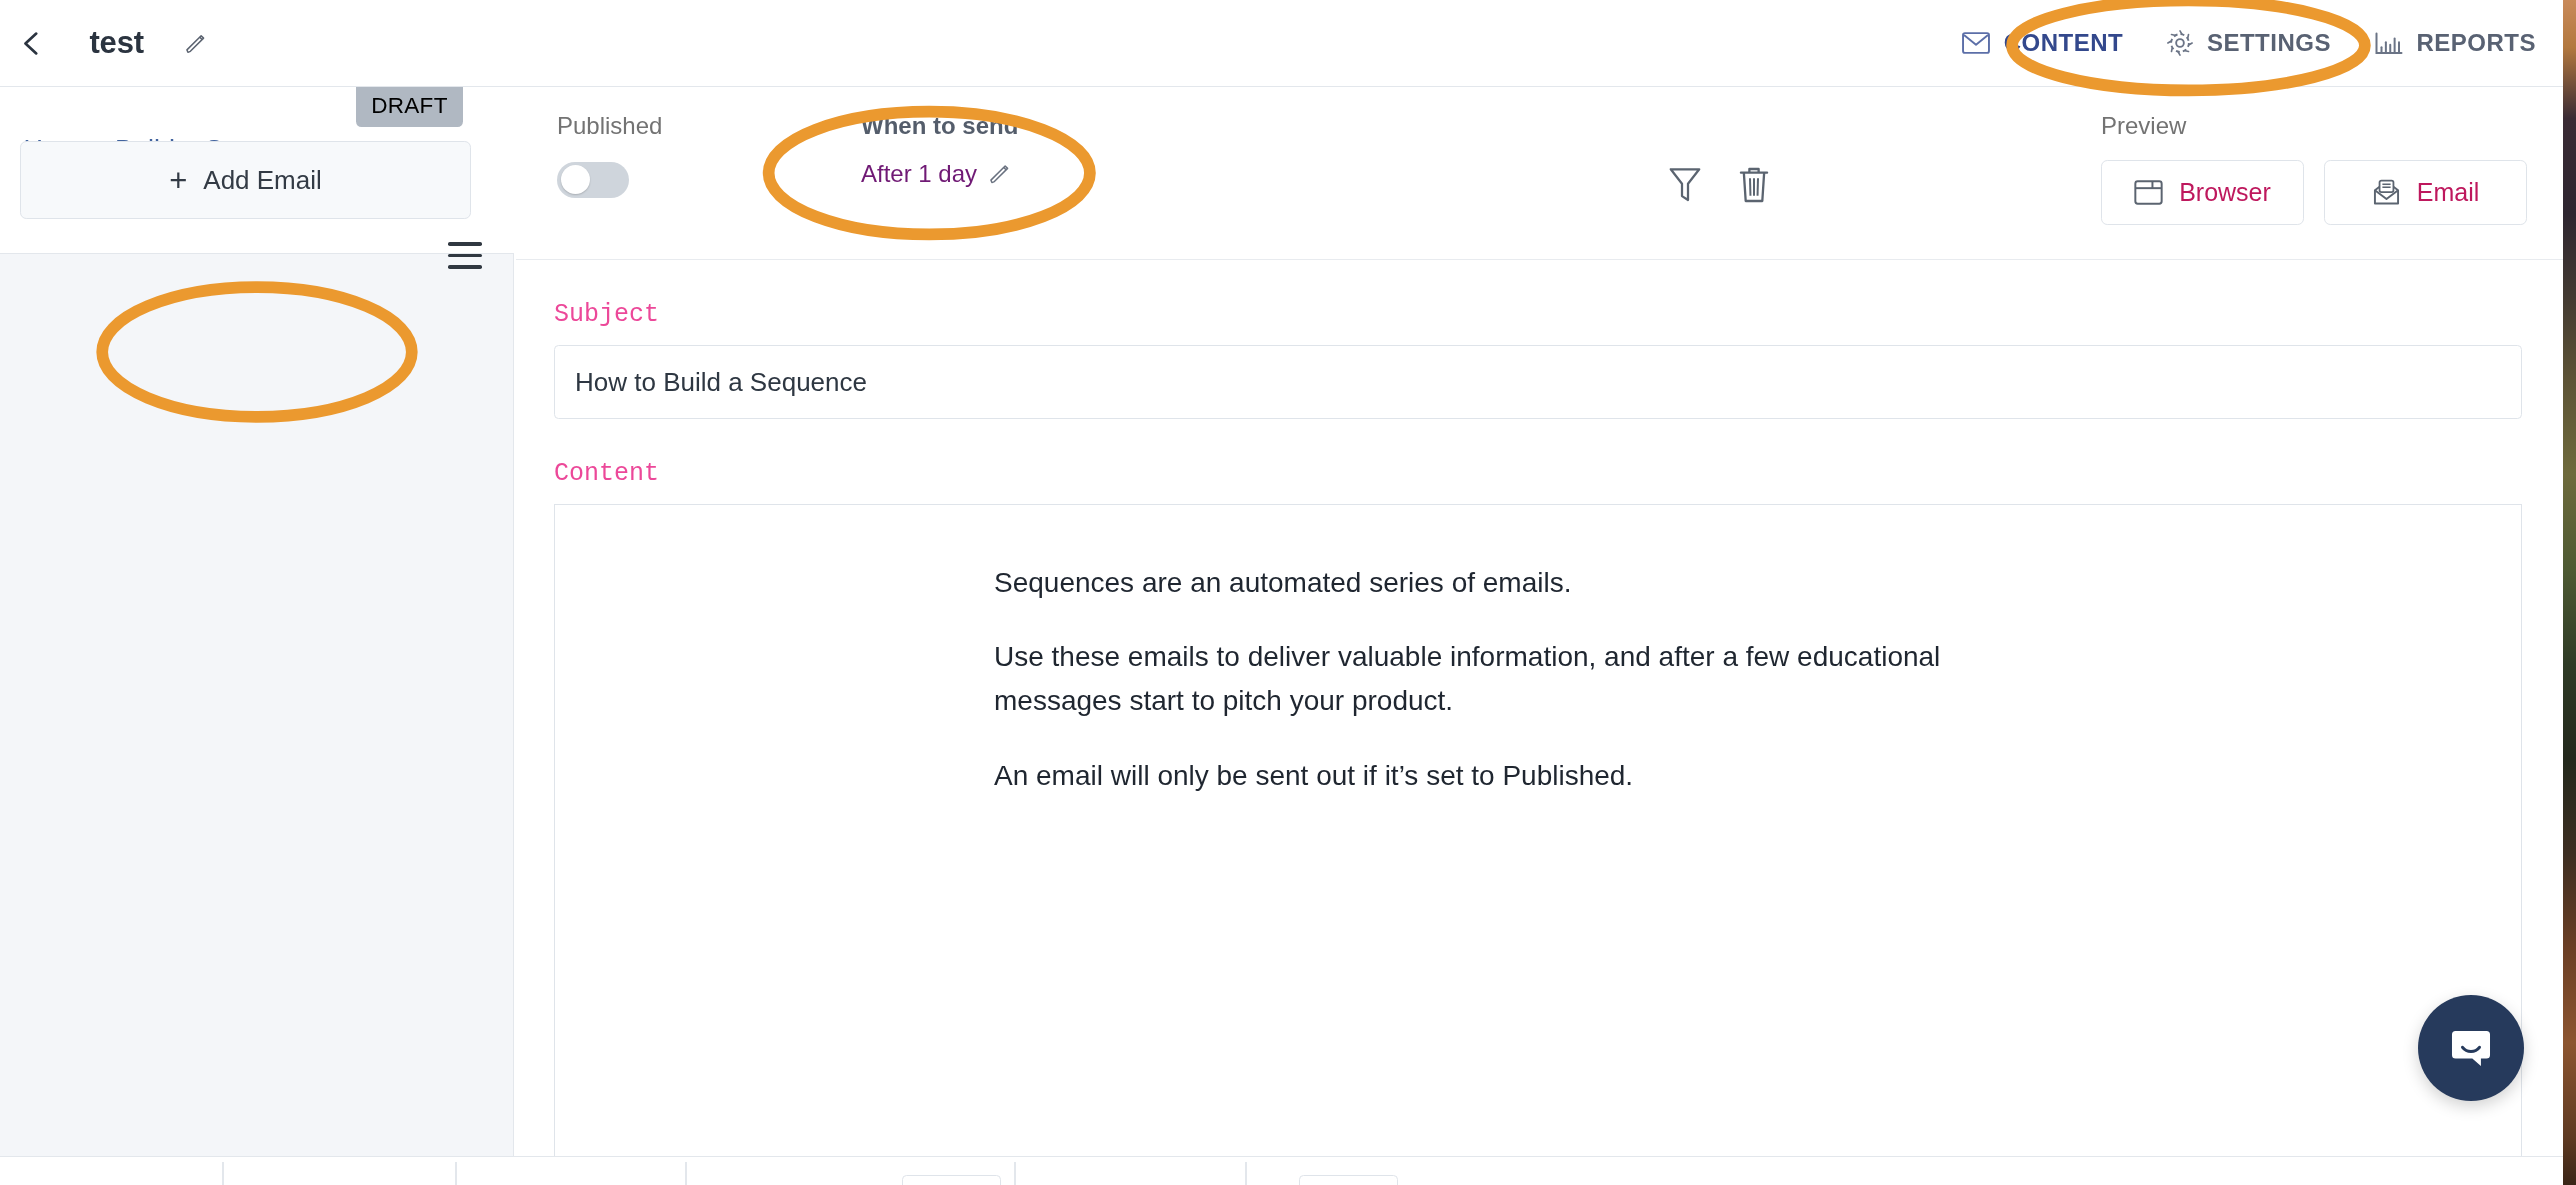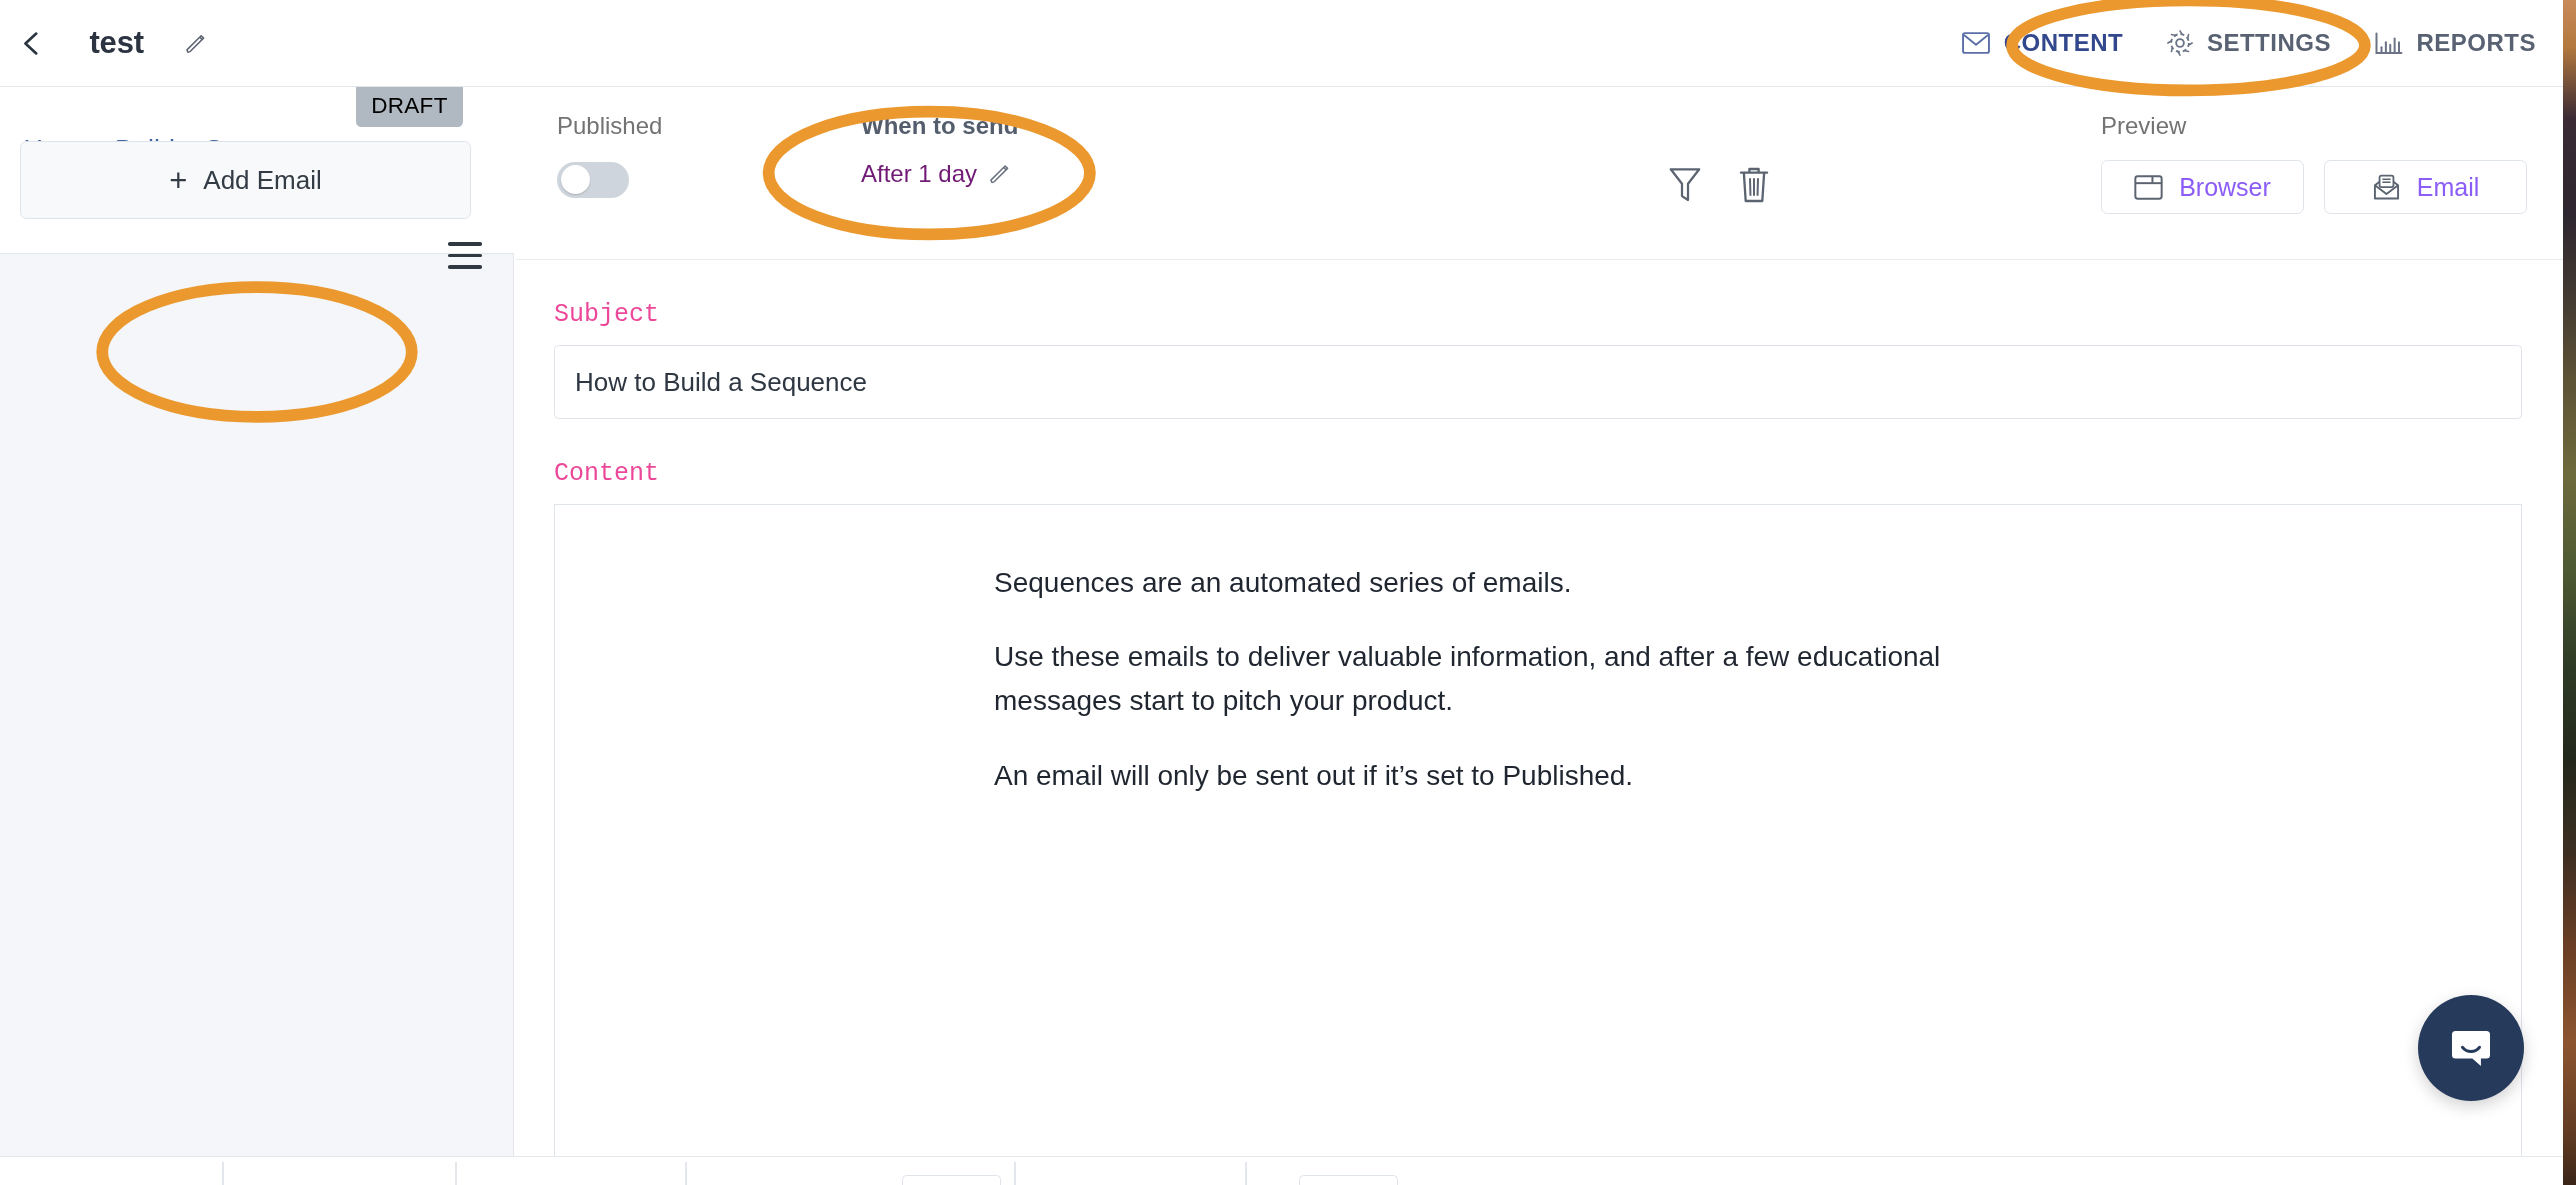--- a/index.html
+++ b/index.html
@@ -182,26 +182,26 @@
     width: 43px; height: 47px;
     display: flex; align-items: center; justify-content: center;
     cursor: pointer;
   }
   .tb-filter { left: 1147px; }
   .tb-trash  { left: 1216px; }
 
   .tb-preview { position: absolute; right: 36px; top: 25px; text-align: left; }
   .preview-row { margin-top: 20px; display: flex; gap: 20px; }
   .preview-btn {
-    width: 203px; height: 54px;
+    width: 203px; height: 65px;
     border: 1.8px solid #dfe4ea;
     border-radius: 6.3px;
     background: #fff;
     display: flex; align-items: center; justify-content: center; gap: 16px;
-    font-size: 25px; color: #8b5cf6;
+    font-size: 25px; color: #be185d;
     cursor: pointer;
   }
 
   
   .form-body { position: relative; padding: 0 38px; }
   .field-label {
     font-size: 25px; color: #ec4899;
     margin-top: 40px; margin-bottom: 16px; font-family: Liberation Mono, monospace;
   }
   .subject-input {

